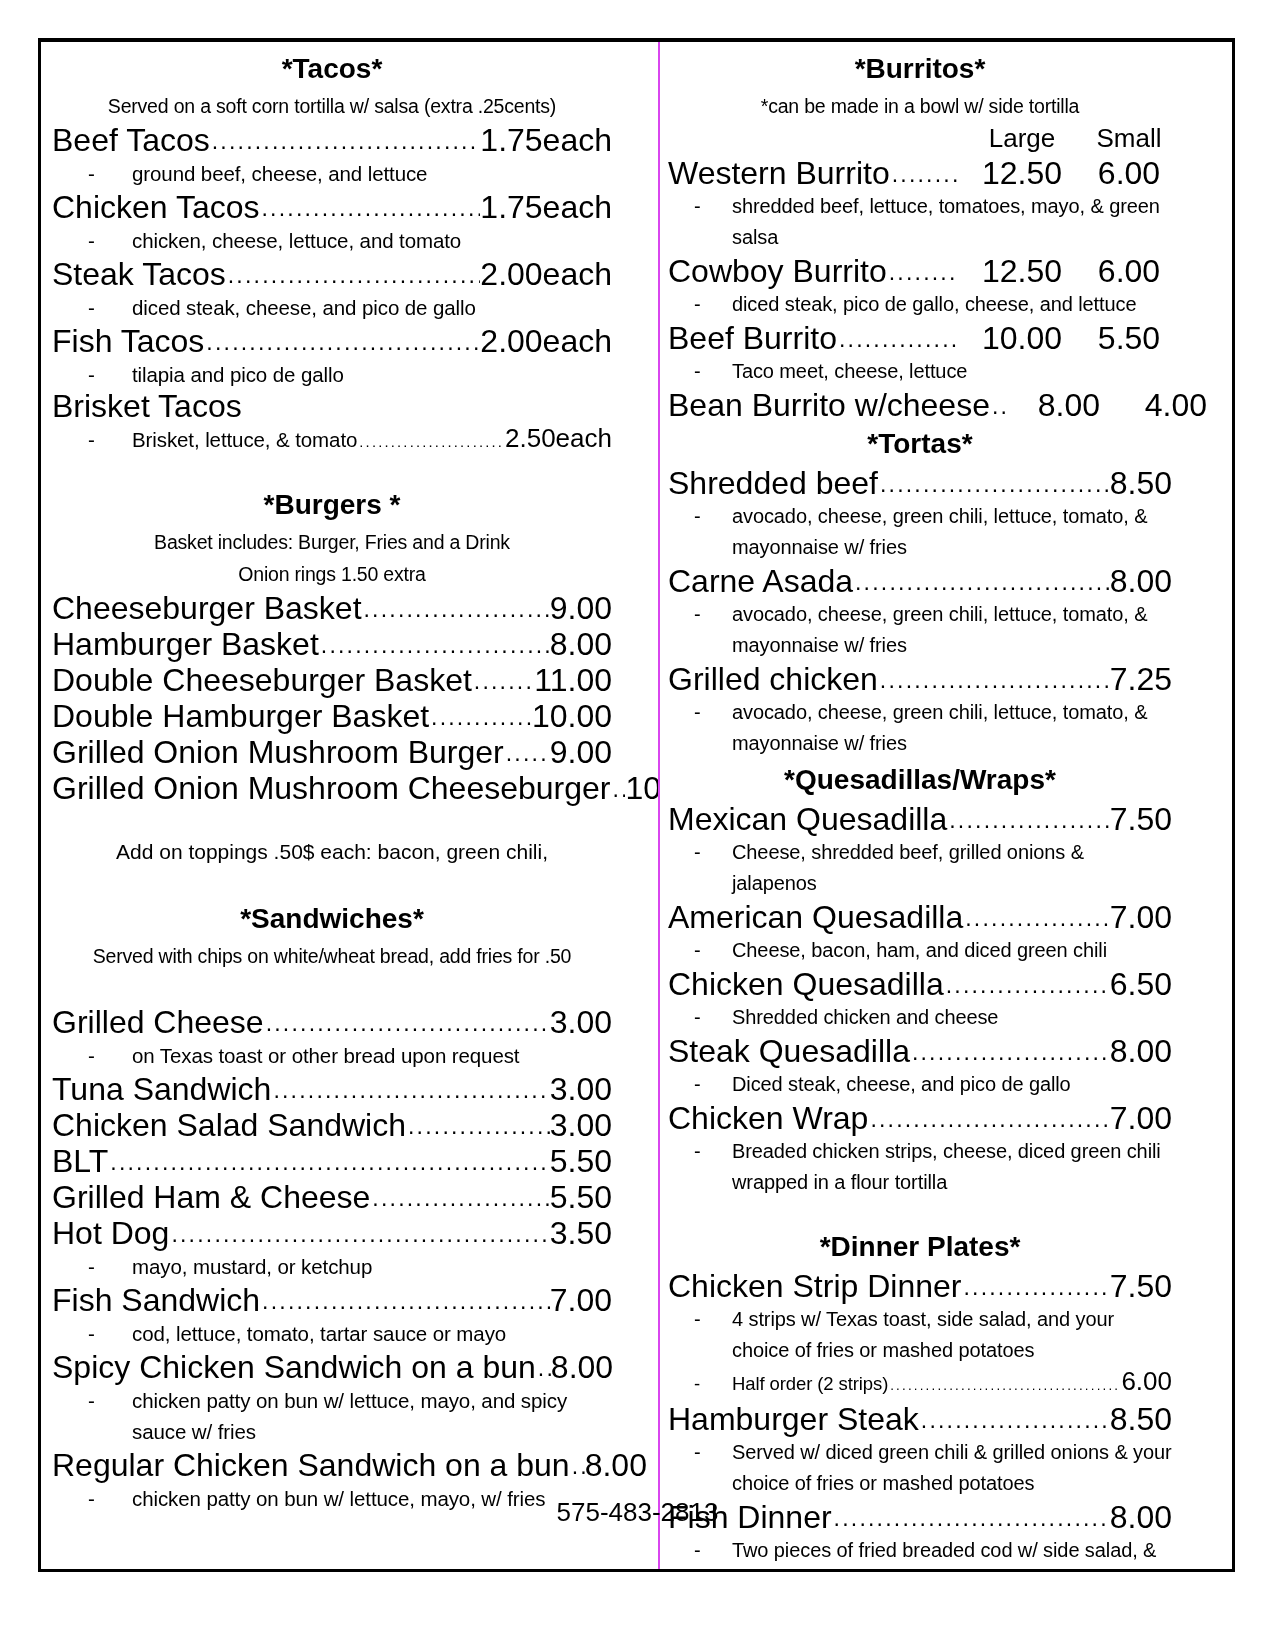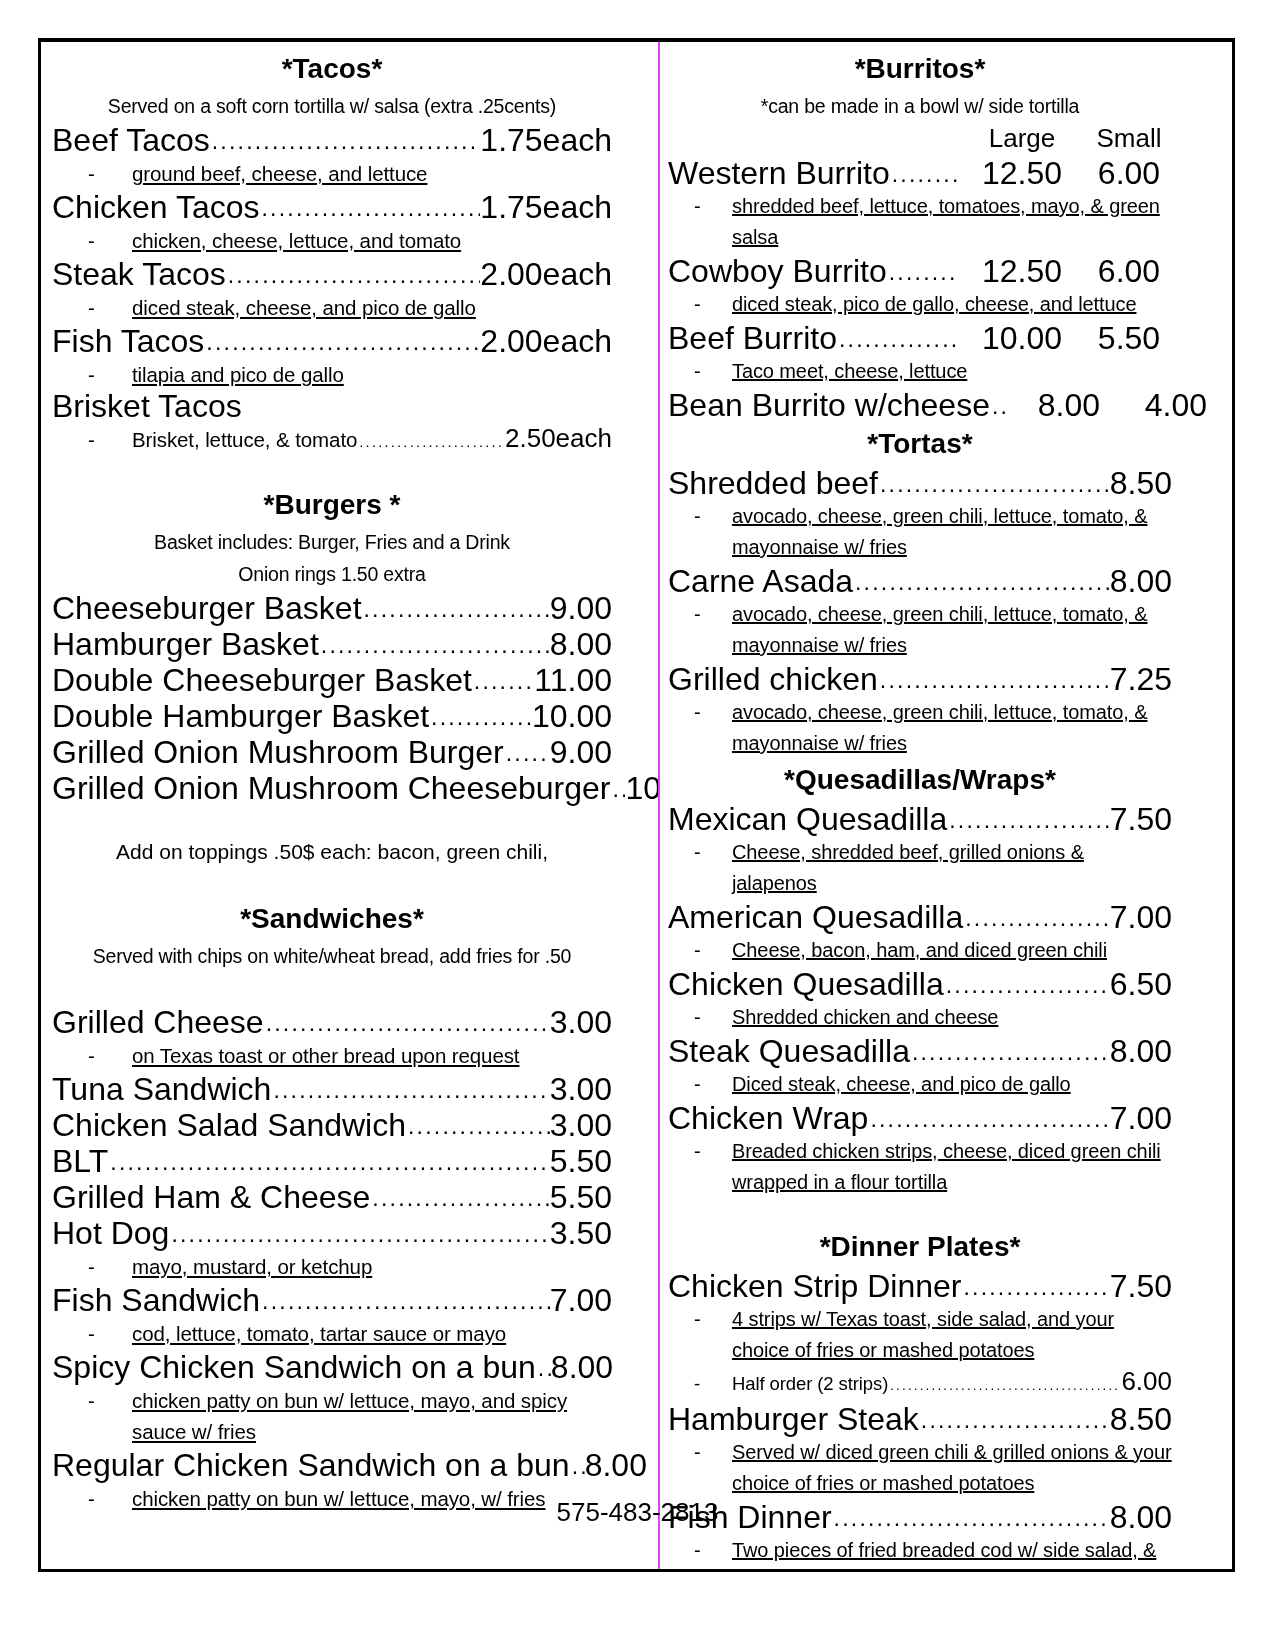--- a/index.html
+++ b/index.html
@@ -30,21 +30,21 @@
   .dots::after{
     content:"....................................................................................................................................";
     font-size:0.72em;letter-spacing:2.2px;
   }
   .price{white-space:nowrap;}
 
   .sub-row{display:flex;align-items:baseline;font-size:20.5px;line-height:31px;padding-left:36px;letter-spacing:-0.1px;}
   .col-right .sub-row{font-size:20px;padding-left:26px;}
   .sub-row .dash{width:44px;flex:none;}
   .col-right .sub-row .dash{width:38px;}
-  .sub-text.grow{flex:1;text-decoration:underline;}
+  .sub-text.grow{flex:1;}
   .sub-row.small{font-size:18.5px;}
   .sub-row .price{font-size:26px;letter-spacing:0;}
 
   .notes{margin:30px 0 22px 0;}
   .note{font-size:21px;text-align:center;line-height:32px;}
 
   .sec-burgers{margin-top:26px;}
   .sec-sandwiches{margin-top:30px;}
   .sec-sandwiches .sec-items{margin-top:32px;}
   .sec-dinner-plates{margin-top:28px;}

